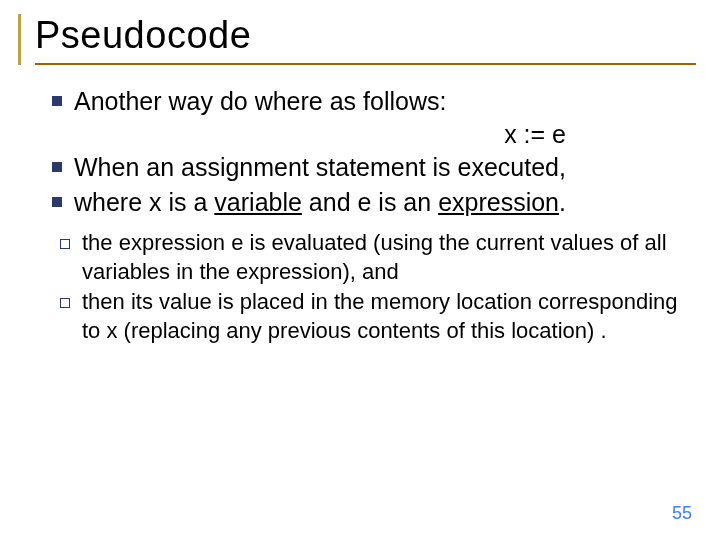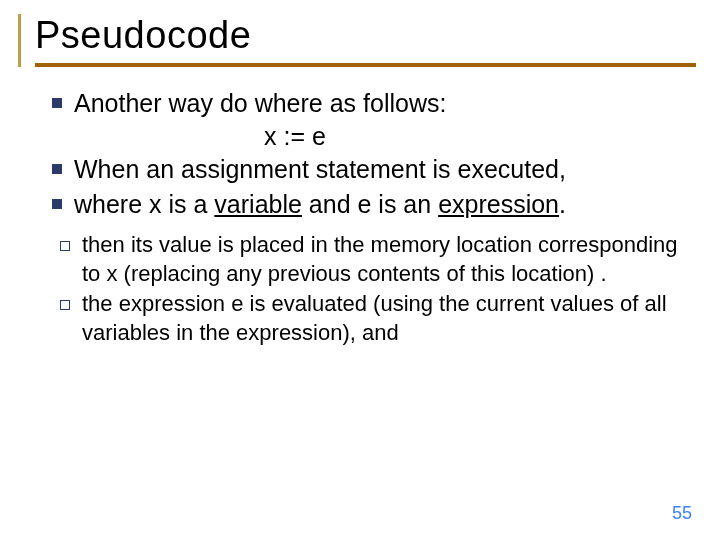--- a/index.html
+++ b/index.html
@@ -20,21 +20,21 @@
     border-left: 3px solid #b8a14a;
     padding-left: 14px;
     margin-left: -6px;
     margin-bottom: 8px;
   }
   .title {
     font-size: 38px;
     font-weight: 400;
     letter-spacing: 0.5px;
     padding-bottom: 6px;
-    border-bottom: 4px solid #a16207;
+    border-bottom: 2px solid #a16207;
     display: block;
     width: 100%;
   }
   ul.top {
     list-style: none;
     padding-left: 28px;
     margin-top: 20px;
   }
   ul.top > li {
     position: relative;
@@ -47,21 +47,21 @@
     content: "";
     position: absolute;
     left: 0;
     top: 11px;
     width: 10px;
     height: 10px;
     background: #2a3b6b;
   }
   .formula {
     font-size: 25px;
-    text-align: center;
+    text-align: right;
     margin: 2px 0 2px 0;
     padding-right: 130px;
   }
   ul.sub {
     list-style: none;
     padding-left: 36px;
     margin-top: 10px;
   }
   ul.sub > li {
     position: relative;
@@ -104,19 +104,19 @@
   <div class="formula">x := e</div>
 
   <ul class="top" style="margin-top:0">
     <li>When an assignment statement is executed,</li>
     <li>
       <span>where </span><span>x</span><span> is a </span><u>variable</u><span> and </span><span>e</span><span> is an </span><u>expression</u><span>.</span>
     </li>
   </ul>
 
   <ul class="sub">
+    <li> the expression e is evaluated (using the current values of all variables in the expression), and</li>
     <li>then its value is placed in the memory location corresponding to x (replacing any previous contents of this location) .</li>
-    <li> the expression e is evaluated (using the current values of all variables in the expression), and</li>
   </ul>
 
   <div class="pageno">55</div>
 
 </div>
 
 </body></html>

